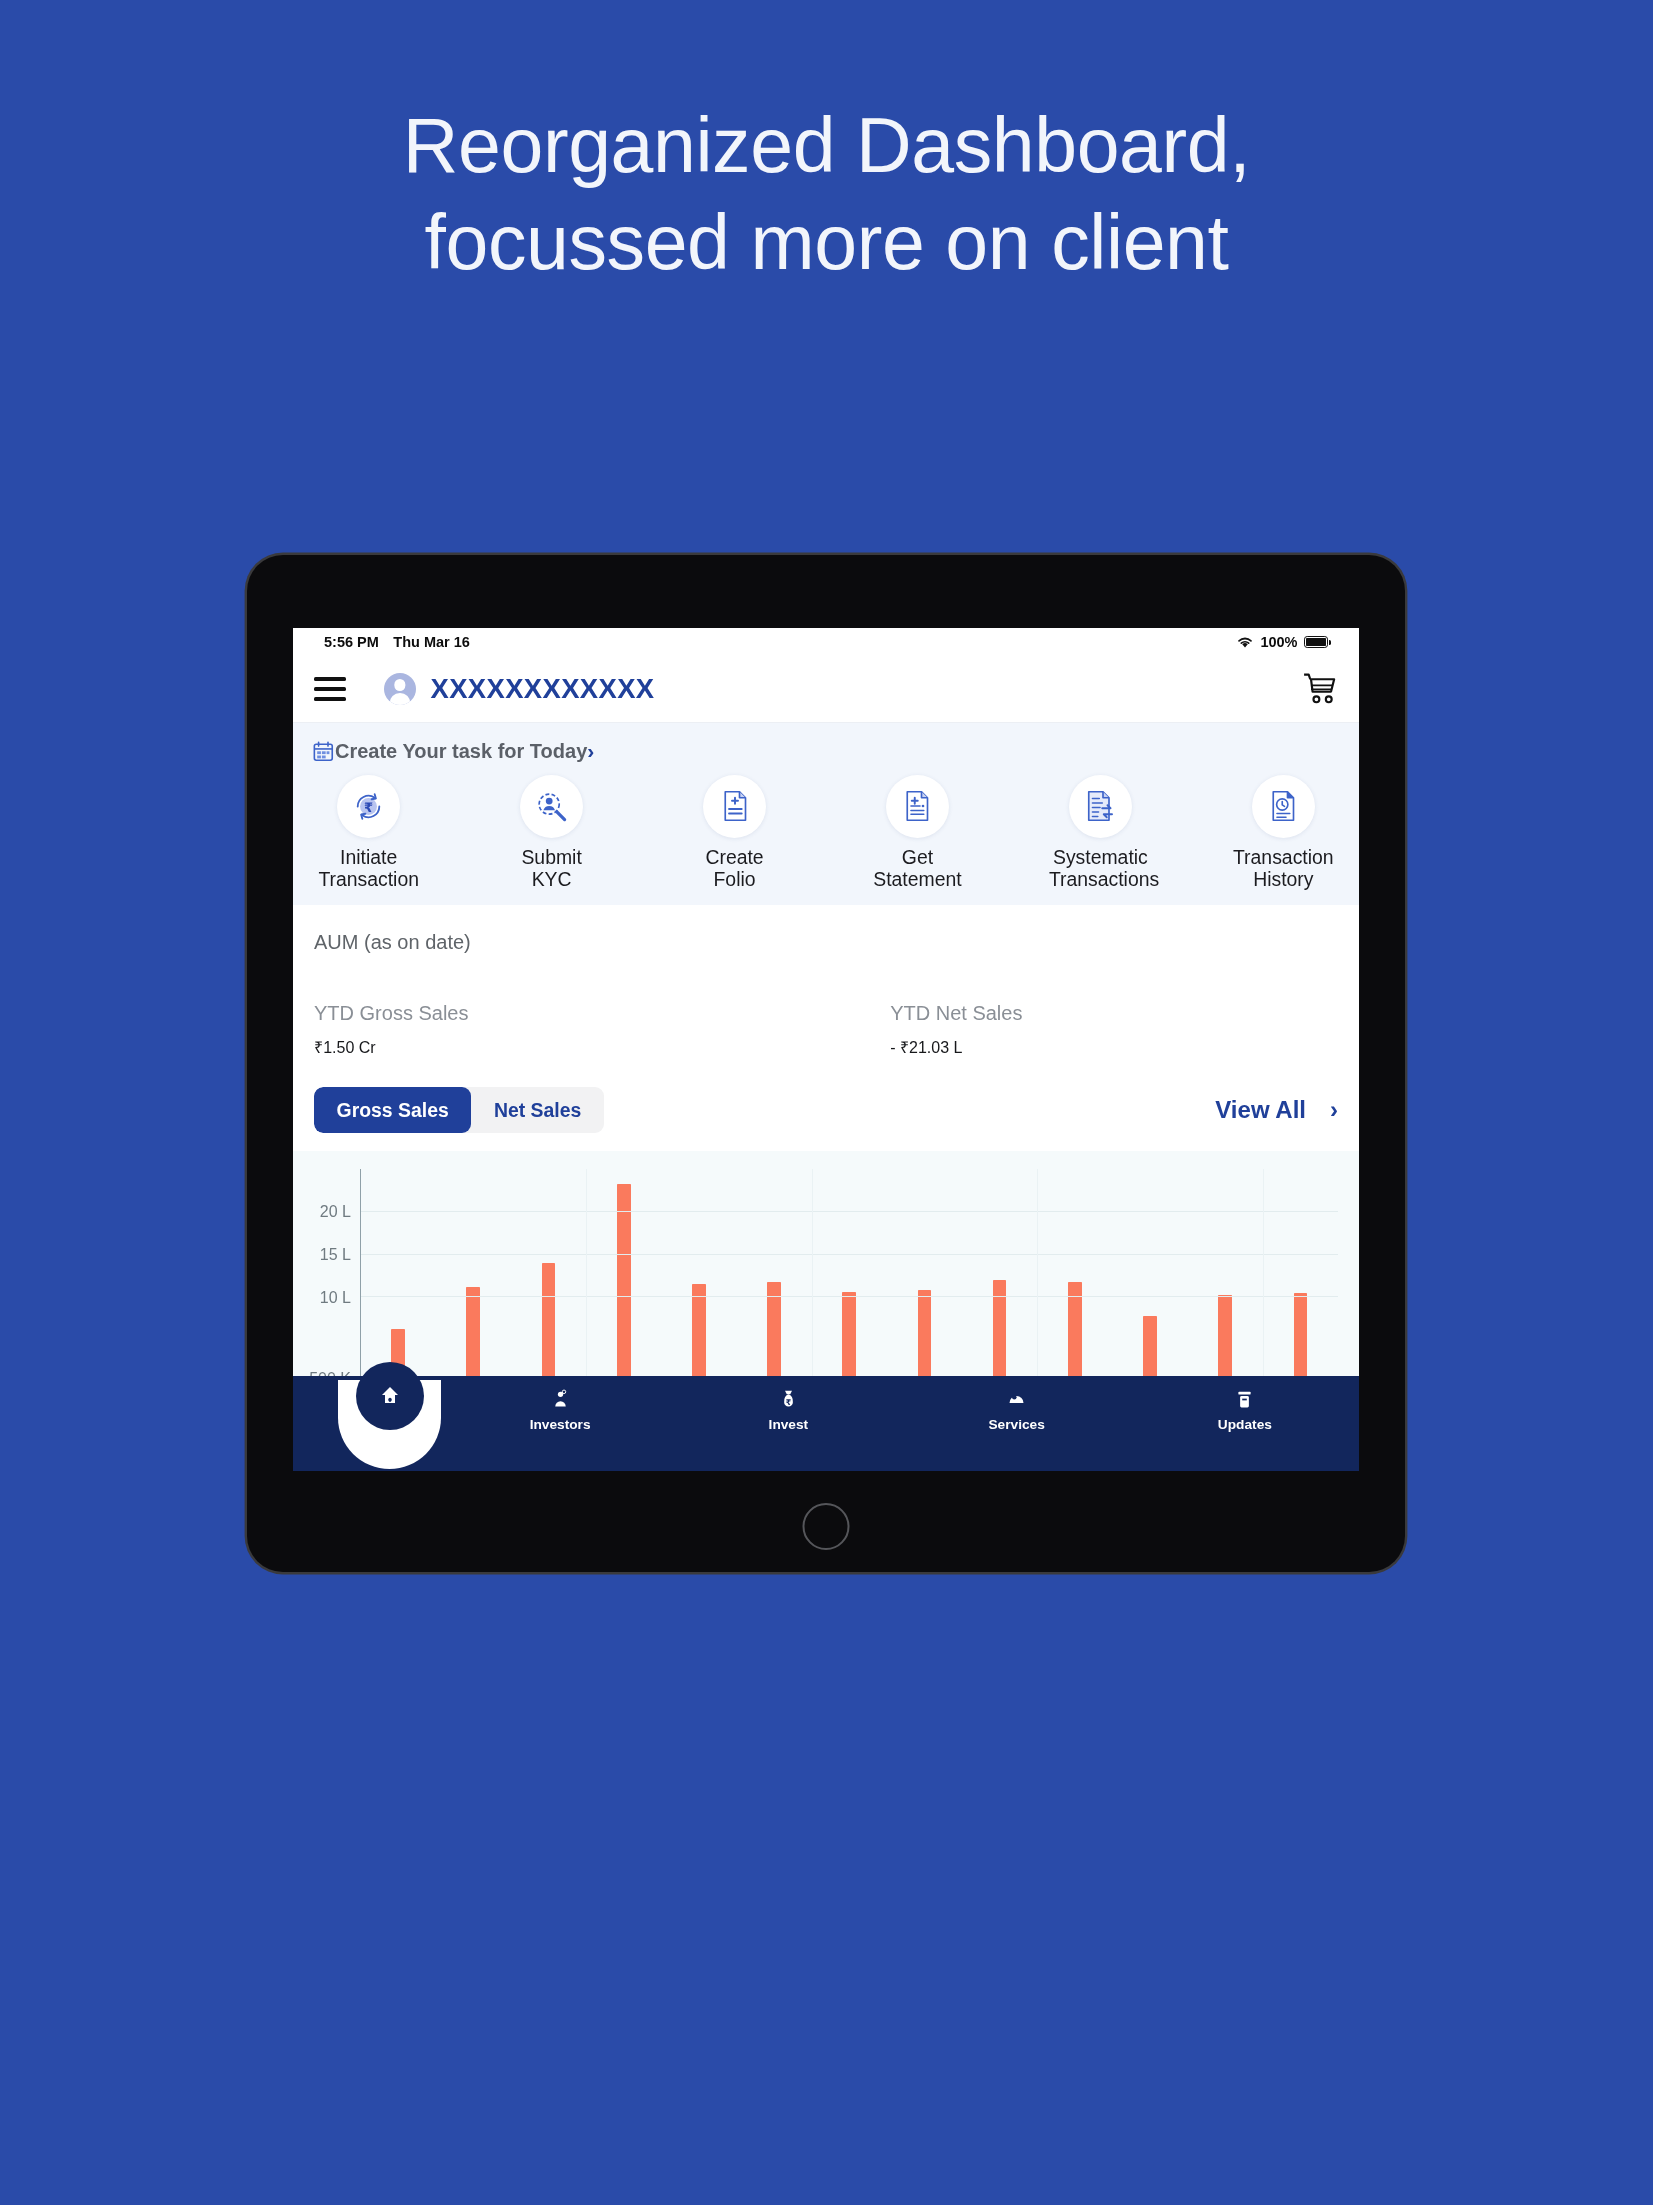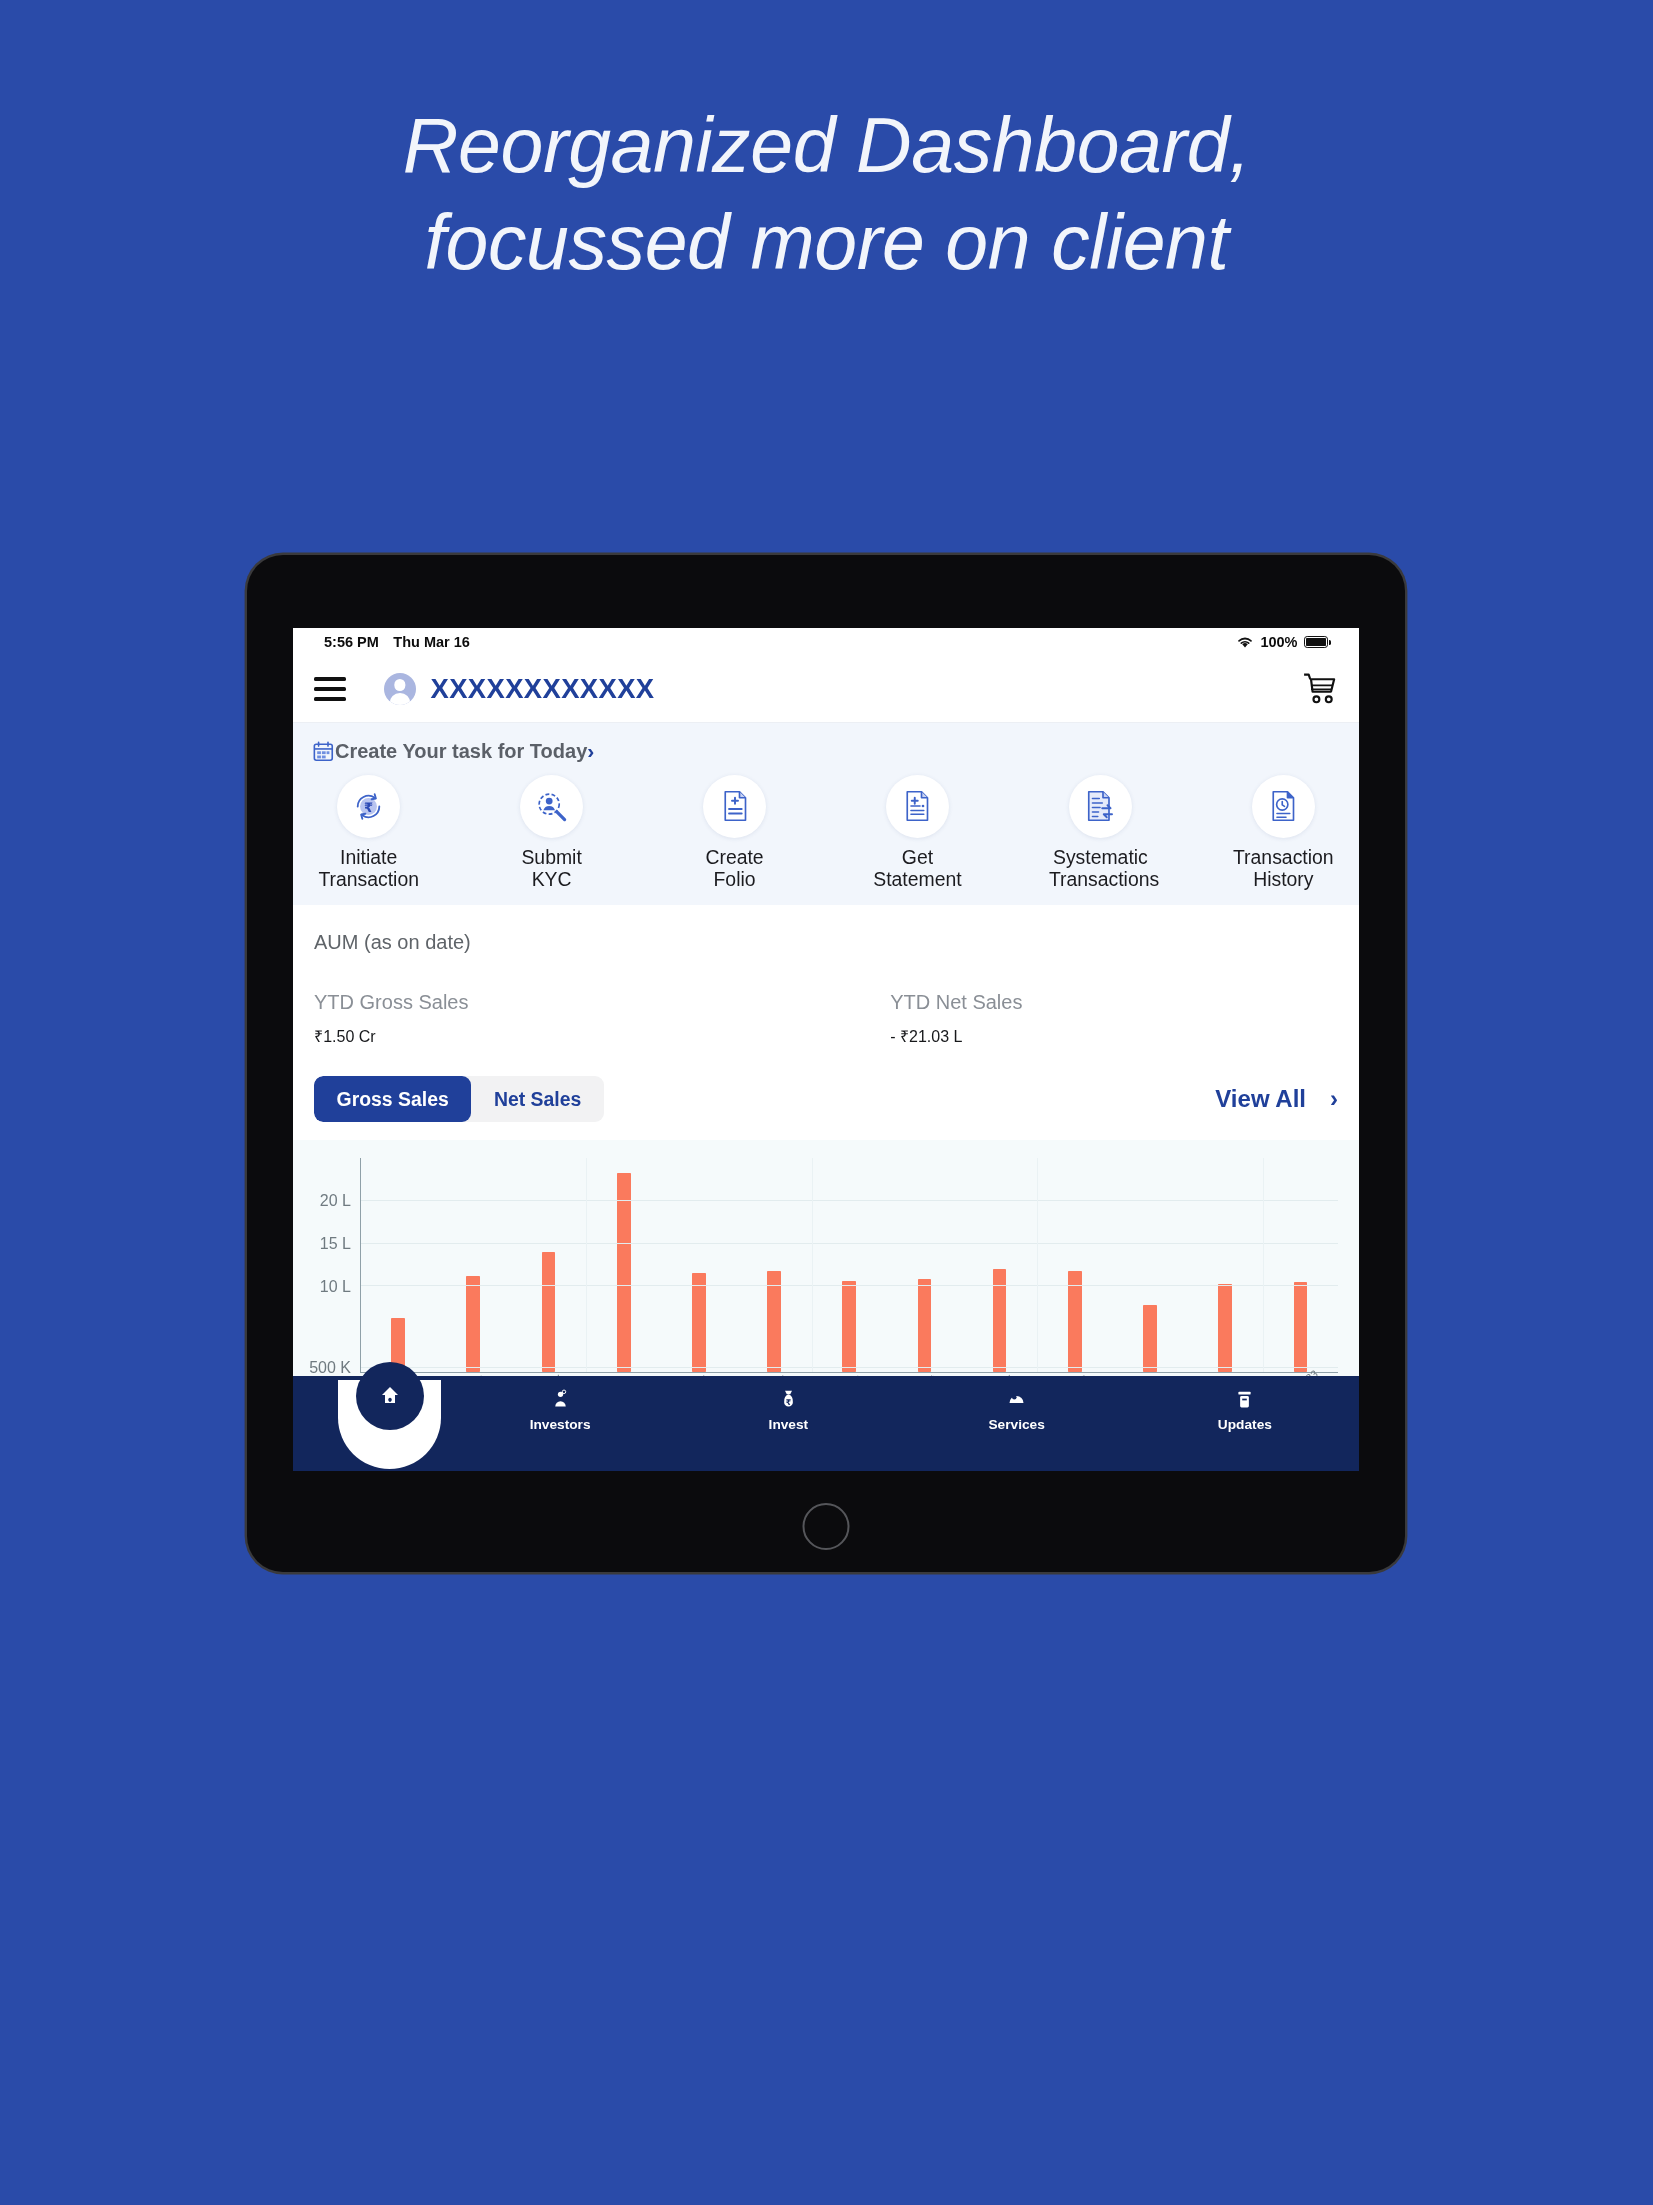--- a/index.html
+++ b/index.html
@@ -11,21 +11,21 @@
   }
   .page { position: relative; width: 1653px; height: 2205px; background: #2a4ba9; }
 
   
   .headline {
     position: absolute; left: 0; top: 97px; width: 1653px;
     text-align: center; color: #f2f5fb;
     font-size: 77px; line-height: 1.05; font-weight: 400;
     letter-spacing: -0.4px;
   }
-  .headline .hl-line { display: block; padding: 8px 0; font-style: italic; }
+  .headline .hl-line { display: block; padding: 8px 0; }
 
   
   .tablet {
     position: absolute; left: 247px; top: 555px;
     width: 1158px; height: 1017px;
     background: #0b0b0d;
     border-radius: 36px;
     box-shadow: 0 0 0 2.4px #3a3a3c;
   }
   .screen {
@@ -112,21 +112,21 @@
     box-shadow: 0 0.8px 4px rgba(40,60,120,0.10);
   }
   .sc-label {
     font-size: 19.4px; color: #1c1c20; line-height: 1.16; font-weight: 400;
   }
 
   
   .aum { background: #fff; padding: 26px 21px 8px; }
   .aum-label { color: #5f6469; font-size: 20px; }
   .aum-value { font-size: 40px; font-weight: 700; color: #101114; margin-top: 3.2px; letter-spacing: -0.4px; }
-  .aum-row { display: flex; margin-top: 37px; gap: 36px; }
+  .aum-row { display: flex; margin-top: 48px; gap: 36px; }
   .aum-col { width: 50%; }
   .aum-col.right { padding-left: 47px; }
   .sub-label { color: #8a8f96; font-size: 20px; }
   .sub-value { color: #17181b; font-size: 16px; margin-top: 11.3px; font-weight: 400; }
 
   
   .tabs-row {
     background: #fff; display: flex; align-items: center;
     padding: 21px 21px 18px;
   }

